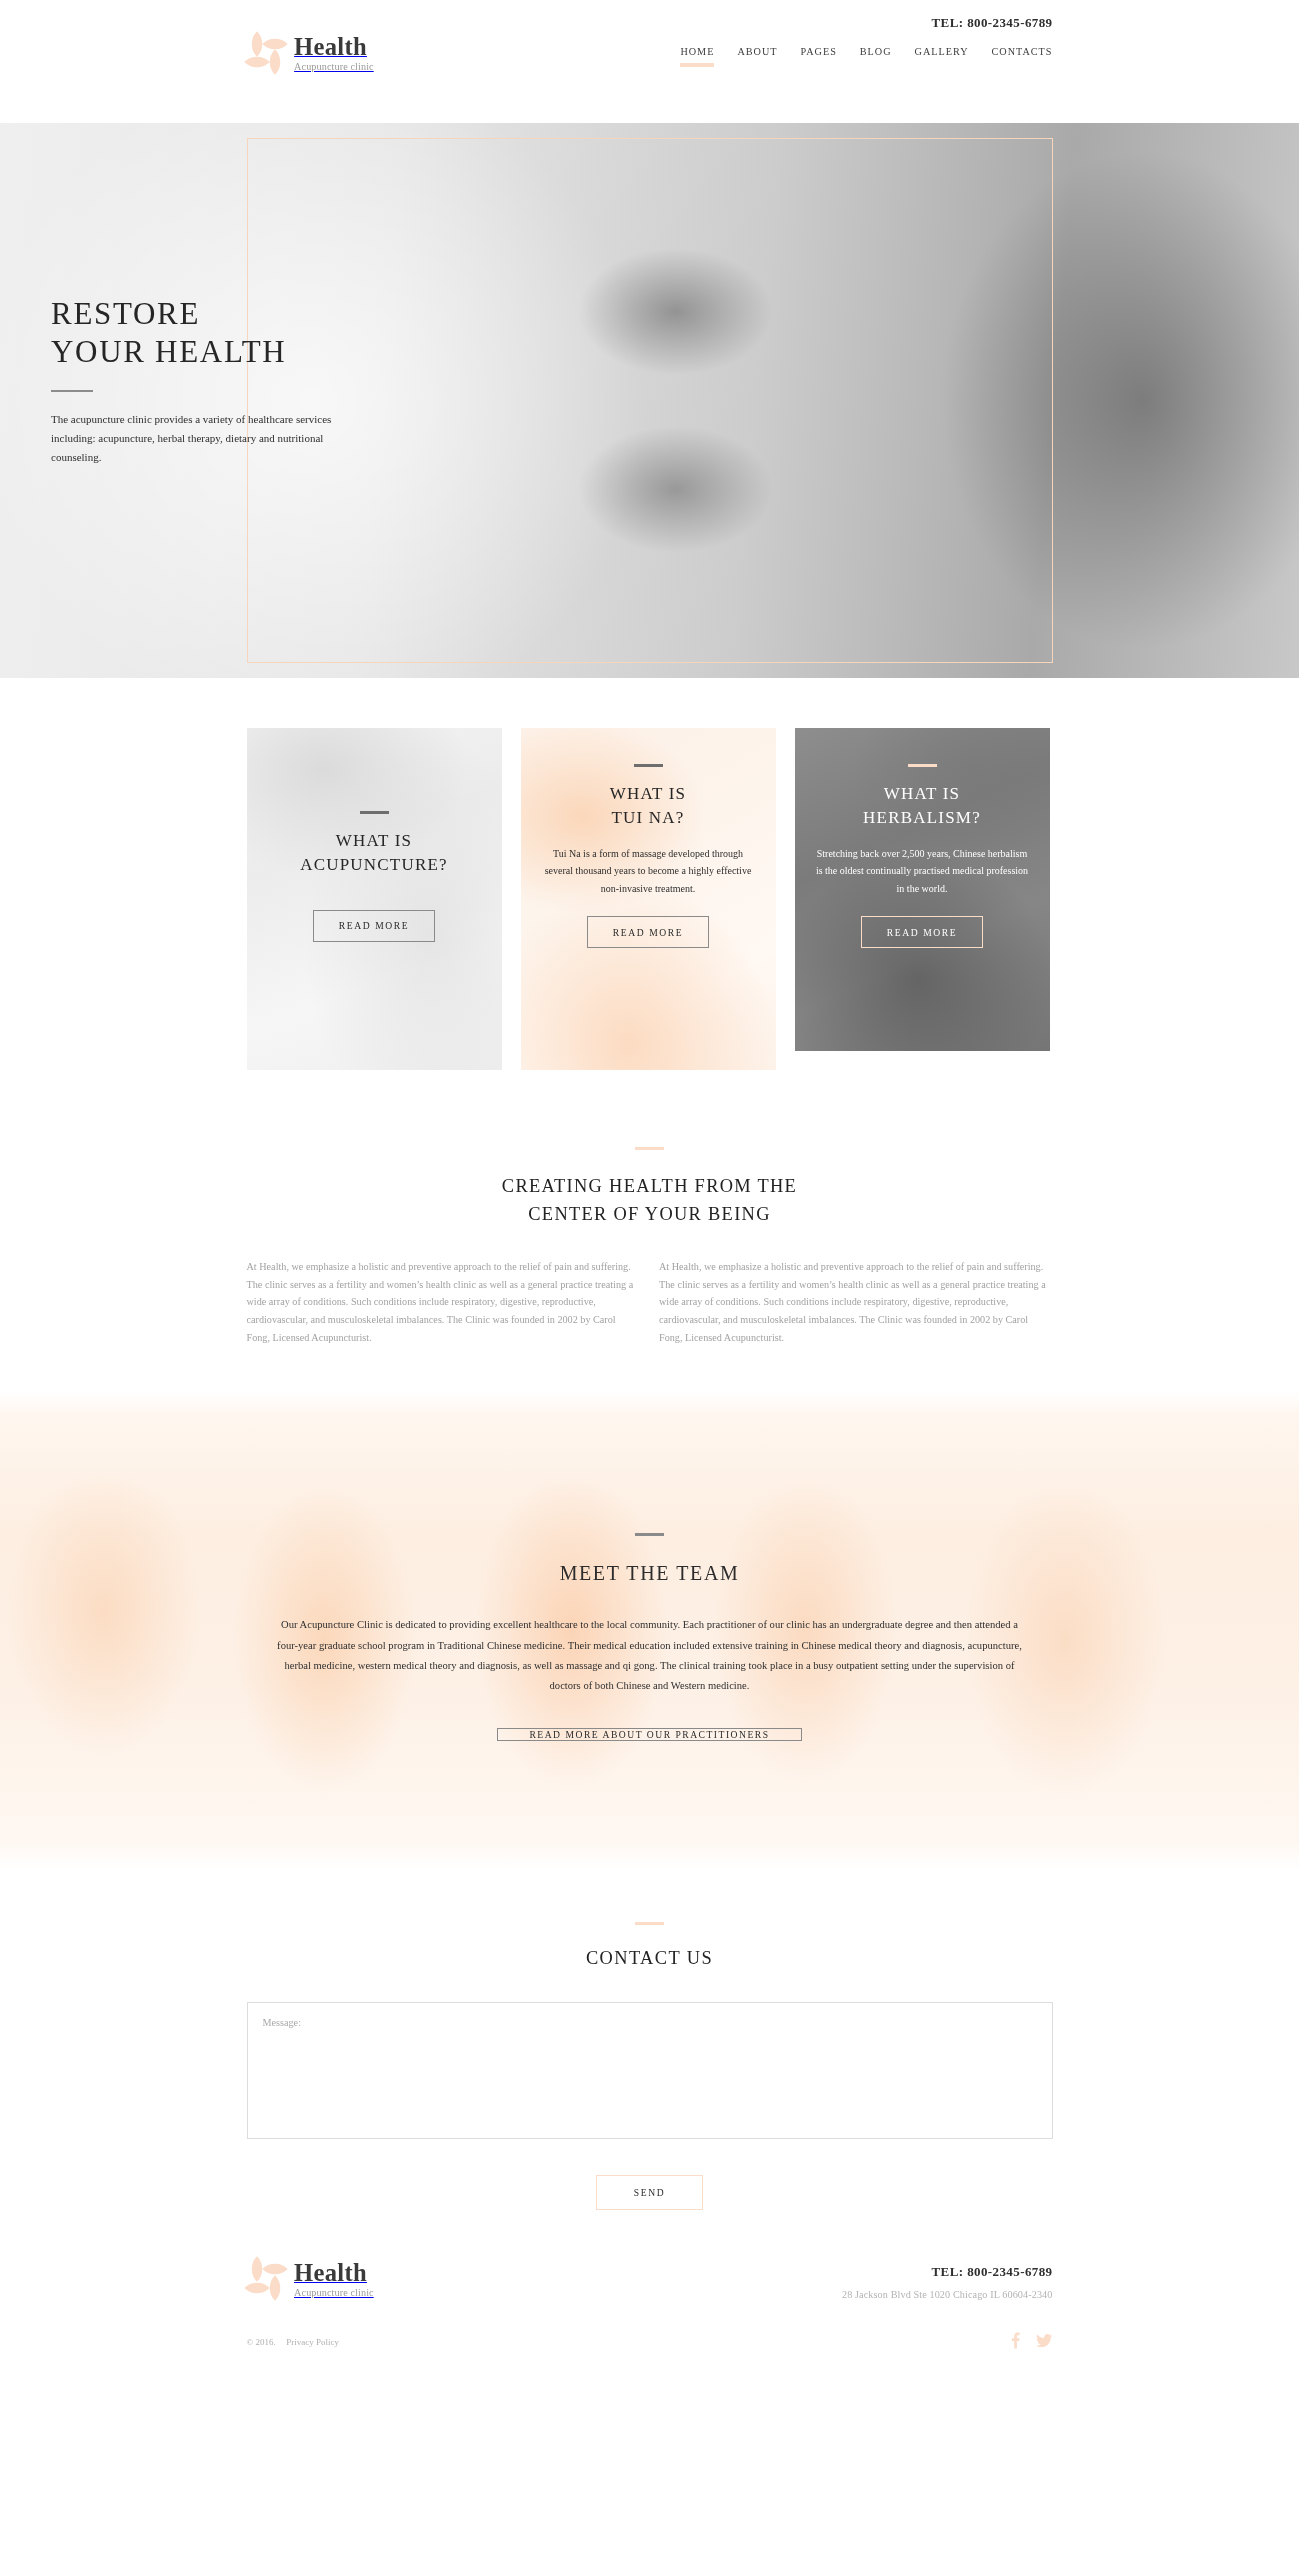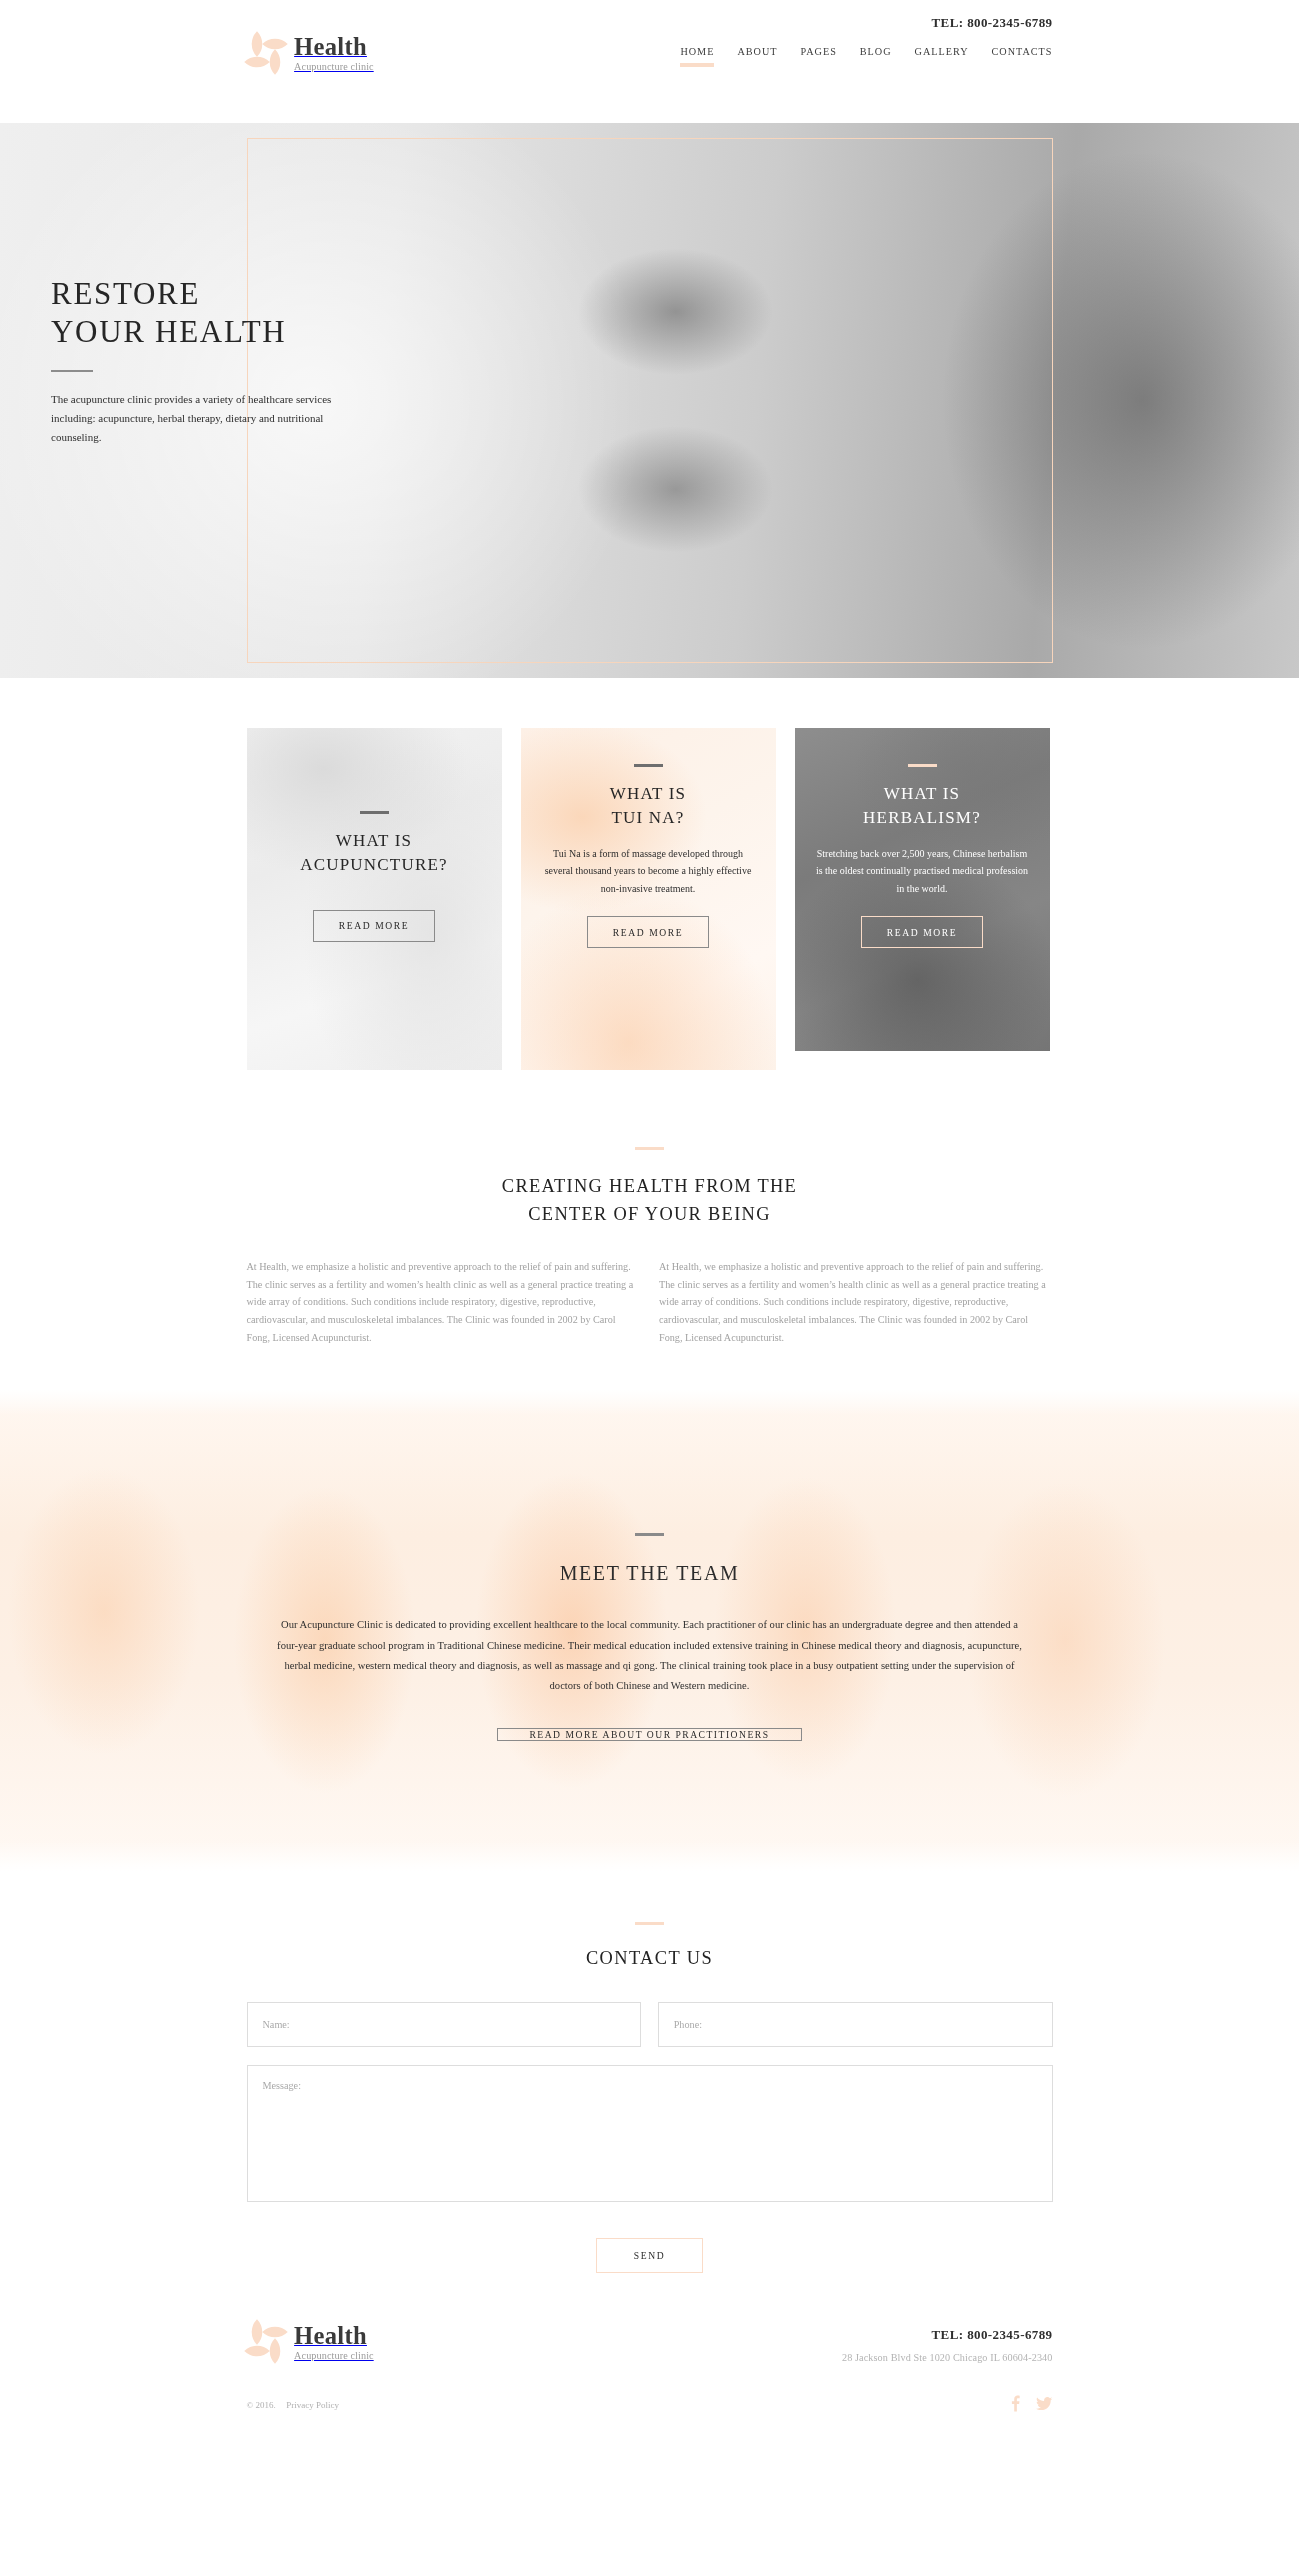--- a/index.html
+++ b/index.html
@@ -75,21 +75,21 @@
       radial-gradient(ellipse 287px 355px at 88% 50%, rgba(70,70,70,.5) 0%, rgba(70,70,70,0) 70%),
       radial-gradient(ellipse 478px 478px at 24% 50%, rgba(255,255,255,.7) 0%, rgba(255,255,255,0) 70%),
       linear-gradient(95deg,#efefef 0%,#e6e6e6 30%,#cccccc 58%,#a9a9a9 80%,#c8c8c8 100%);
     filter: grayscale(1);
   }
   .hero-frame {
     position: absolute; left: 50%; transform: translateX(-50%);
     top: 15px; width: 806px; height: 525px;
     border: 1.4px solid #f7d5bc;
   }
-  .hero-content { position: absolute; left: 51px; top: 152px; width: 321px; }
+  .hero-content { position: absolute; left: 51px; top: 172px; width: 321px; }
   .hero-title {
     font-size: 31px; line-height: 1.22; color: #262626;
     letter-spacing: 1.7px; font-weight: 400;
   }
   .hero-rule { width: 42px; height: 2.7px; background: #8c8c8c; margin: 19px 0 18px; }
   .hero-desc {
     font-size: 11px; line-height: 1.72; color: #2e2e2e; width: 307px;
   }
 
   
@@ -363,24 +363,20 @@
       <h2 class="team-title">MEET THE TEAM</h2>
       <p class="team-text">Our Acupuncture Clinic is dedicated to providing excellent healthcare to the local community. Each practitioner of our clinic has an undergraduate degree and then attended a four-year graduate school program in Traditional Chinese medicine. Their medical education included extensive training in Chinese medical theory and diagnosis, acupuncture, herbal medicine, western medical theory and diagnosis, as well as massage and qi gong. The clinical training took place in a busy outpatient setting under the supervision of doctors of both Chinese and Western medicine.</p>
       <button class="team-btn">READ MORE ABOUT OUR PRACTITIONERS</button>
     </div>
   </section>
 
   <section class="contact-section">
     <div class="section-rule"></div>
     <h2 class="contact-title">CONTACT US</h2>
     <form class="form">
-      <div class="form-row">
-        <input class="field" type="text" placeholder="Name:" style="">
-        <input class="field" type="text" placeholder="Phone:" style="">
-      </div>
       <textarea class="textarea" placeholder="Message:" style=""></textarea>
       <button class="send-btn">SEND</button>
     </form>
   </section>
 
   <footer class="site-footer">
     <div class="footer-top">
       <a class="footer-logo" href="#">
         <span class="logo-mark">
           <span class="petal p1"></span>

